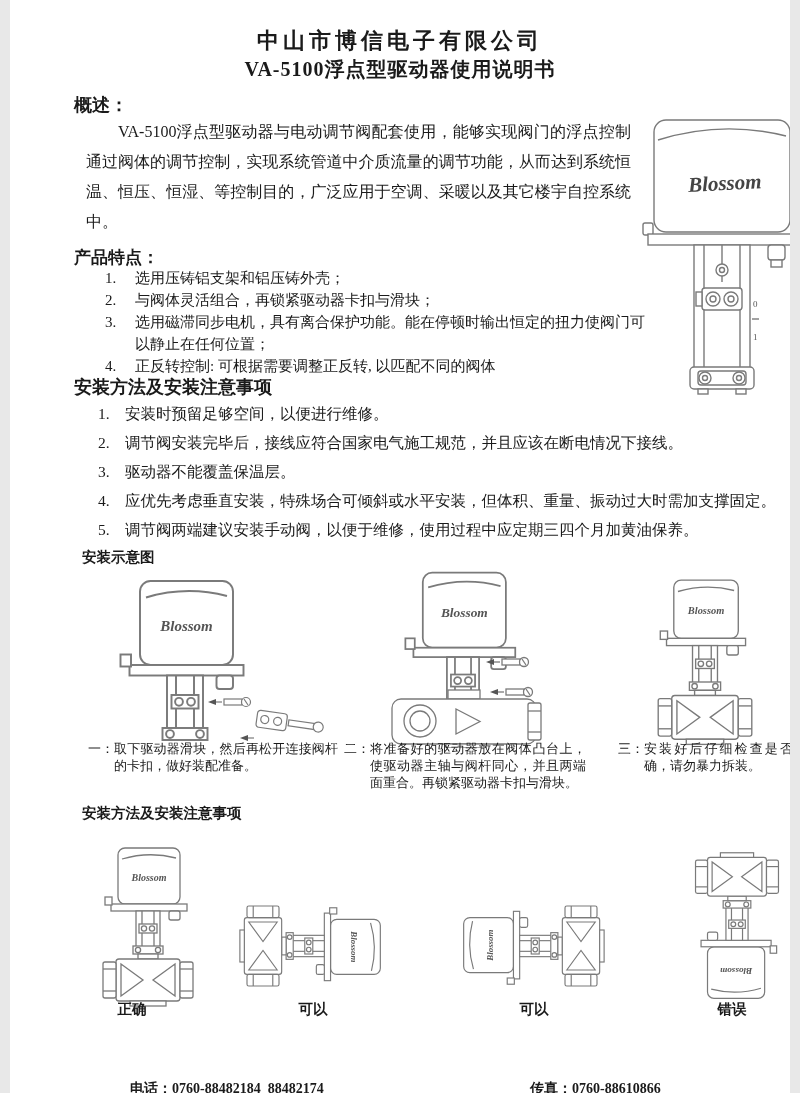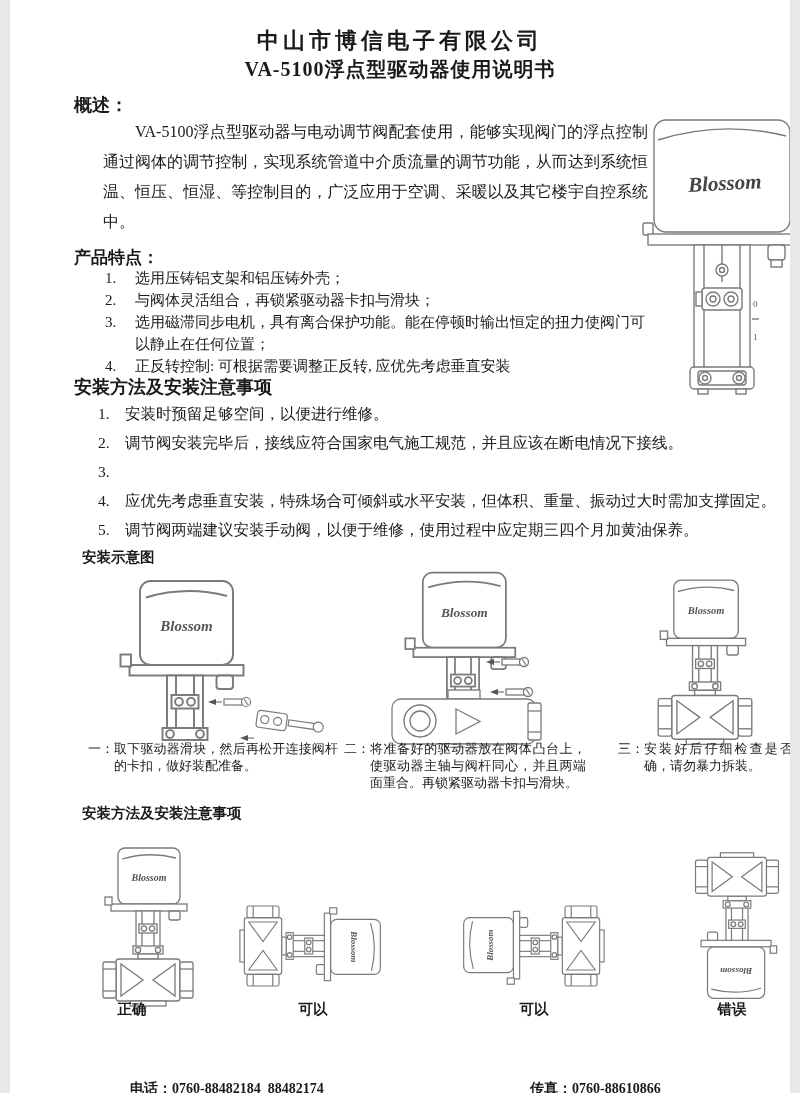--- a/index.html
+++ b/index.html
@@ -5,21 +5,21 @@
   html,body{margin:0;padding:0;background:#e8e8e8;}
   .page{
     position:relative;width:740px;height:1093px;margin:0 auto;background:#fff;
     font-family:Liberation Serif, serif;color:#1a1a1a;overflow:hidden;padding-left:40px;
   }
   .company{position:absolute;top:26px;left:0;width:100%;text-align:center;
     font-size:22px;font-weight:bold;letter-spacing:4px;}
   .doc-title{position:absolute;top:56px;left:0;width:100%;text-align:center;
     font-size:20px;font-weight:bold;letter-spacing:1px;}
   .h-overview{position:absolute;top:93px;left:64px;font-size:18px;font-weight:bold;}
-  .overview-body{position:absolute;top:117px;left:93px;width:545px;
+  .overview-body{position:absolute;top:117px;left:76px;width:545px;
     font-size:16px;line-height:30px;text-indent:2em;text-align:justify;}
   .product-figure{position:absolute;top:112px;left:632px;}
   .h-features{position:absolute;top:246px;left:64px;font-size:17px;font-weight:bold;}
   .features-list{position:absolute;top:267px;left:95px;width:560px;}
   .fitem{display:flex;font-size:15px;line-height:22px;}
   .fitem .num{width:30px;flex:none;}
   .fitem .txt{width:512px;}
   .h-install{position:absolute;top:375px;left:64px;font-size:18px;font-weight:bold;}
   .install-list{position:absolute;top:403px;left:88px;width:690px;}
   .iitem{display:flex;font-size:15.5px;line-height:22px;margin-bottom:7px;}
@@ -156,36 +156,37 @@
     <div class="fitem">
       <span class="num">2.</span>
       <span class="txt">与阀体灵活组合，再锁紧驱动器卡扣与滑块；</span>
     </div>
     <div class="fitem">
       <span class="num">3.</span>
       <span class="txt">选用磁滞同步电机，具有离合保护功能。能在停顿时输出恒定的扭力使阀门可以静止在任何位置；</span>
     </div>
     <div class="fitem">
       <span class="num">4.</span>
-      <span class="txt">正反转控制: 可根据需要调整正反转, 应优先考虑垂直安装</span>
+      <span class="txt">正反转控制: 可根据需要调整正反转, 以匹配不同的阀体</span>
     </div>
   </div>
 
   <div class="h-install">安装方法及安装注意事项</div>
   <div class="install-list">
     <div class="iitem">
       <span class="num">1.</span>
       <span class="txt">安装时预留足够空间，以便进行维修。</span>
     </div>
     <div class="iitem">
       <span class="num">2.</span>
       <span class="txt">调节阀安装完毕后，接线应符合国家电气施工规范，并且应该在断电情况下接线。</span>
     </div>
     <div class="iitem">
       <span class="num">3.</span>
+      <span class="txt">驱动器不能覆盖保温层。</span>
     </div>
     <div class="iitem">
       <span class="num">4.</span>
       <span class="txt">应优先考虑垂直安装，特殊场合可倾斜或水平安装，但体积、重量、振动过大时需加支撑固定。</span>
     </div>
     <div class="iitem">
       <span class="num">5.</span>
       <span class="txt">调节阀两端建议安装手动阀，以便于维修，使用过程中应定期三四个月加黄油保养。</span>
     </div>
   </div>

